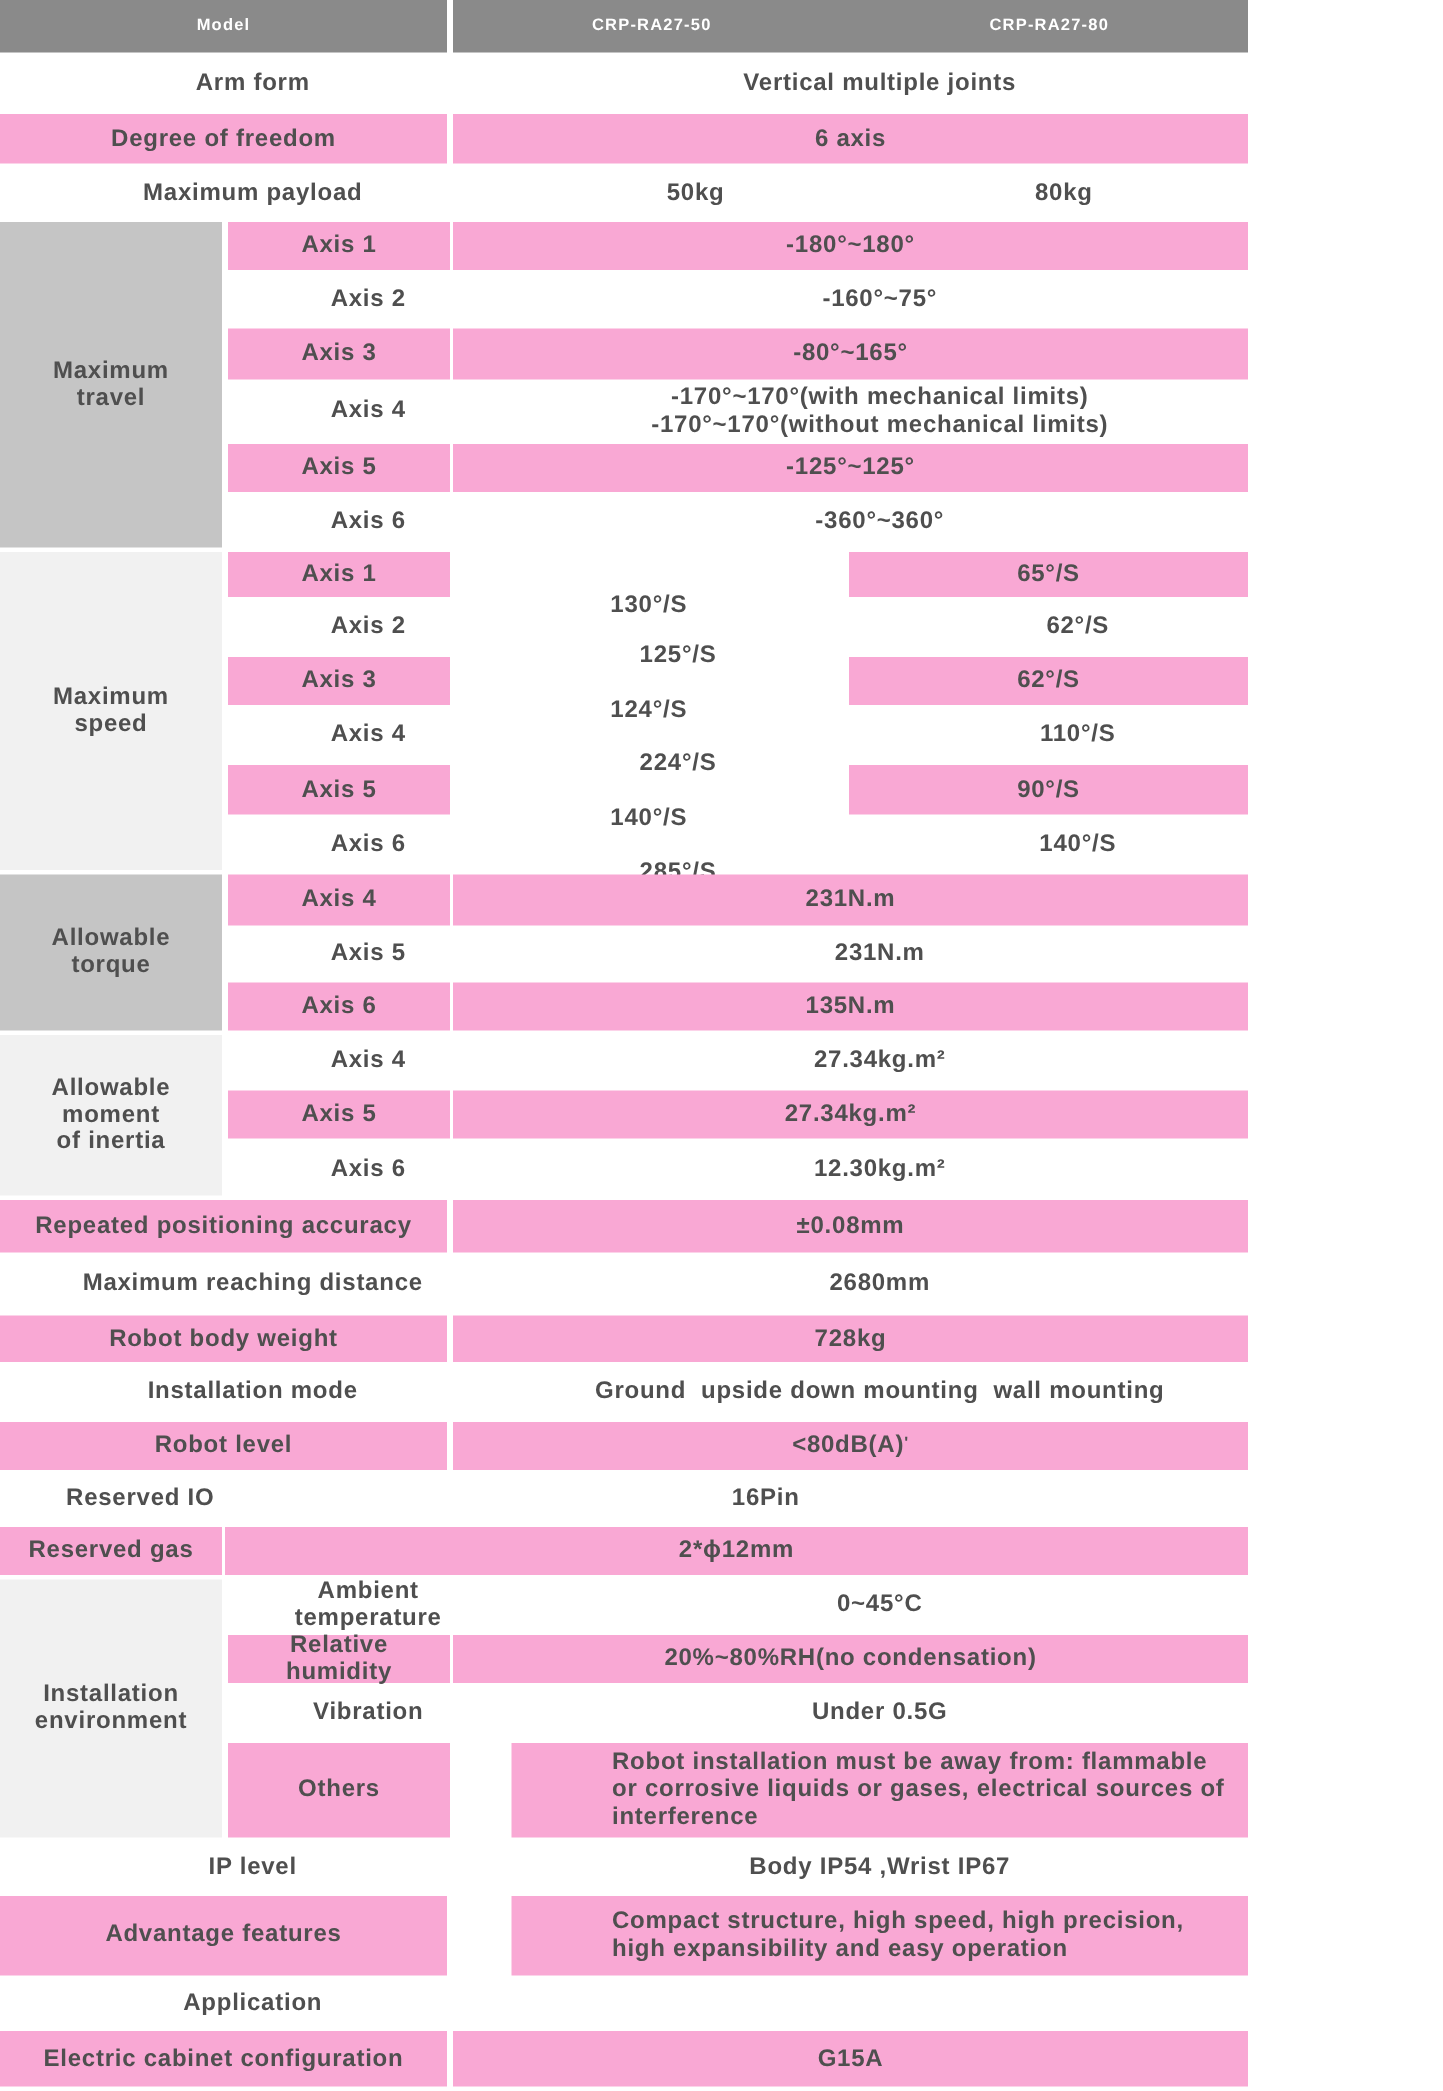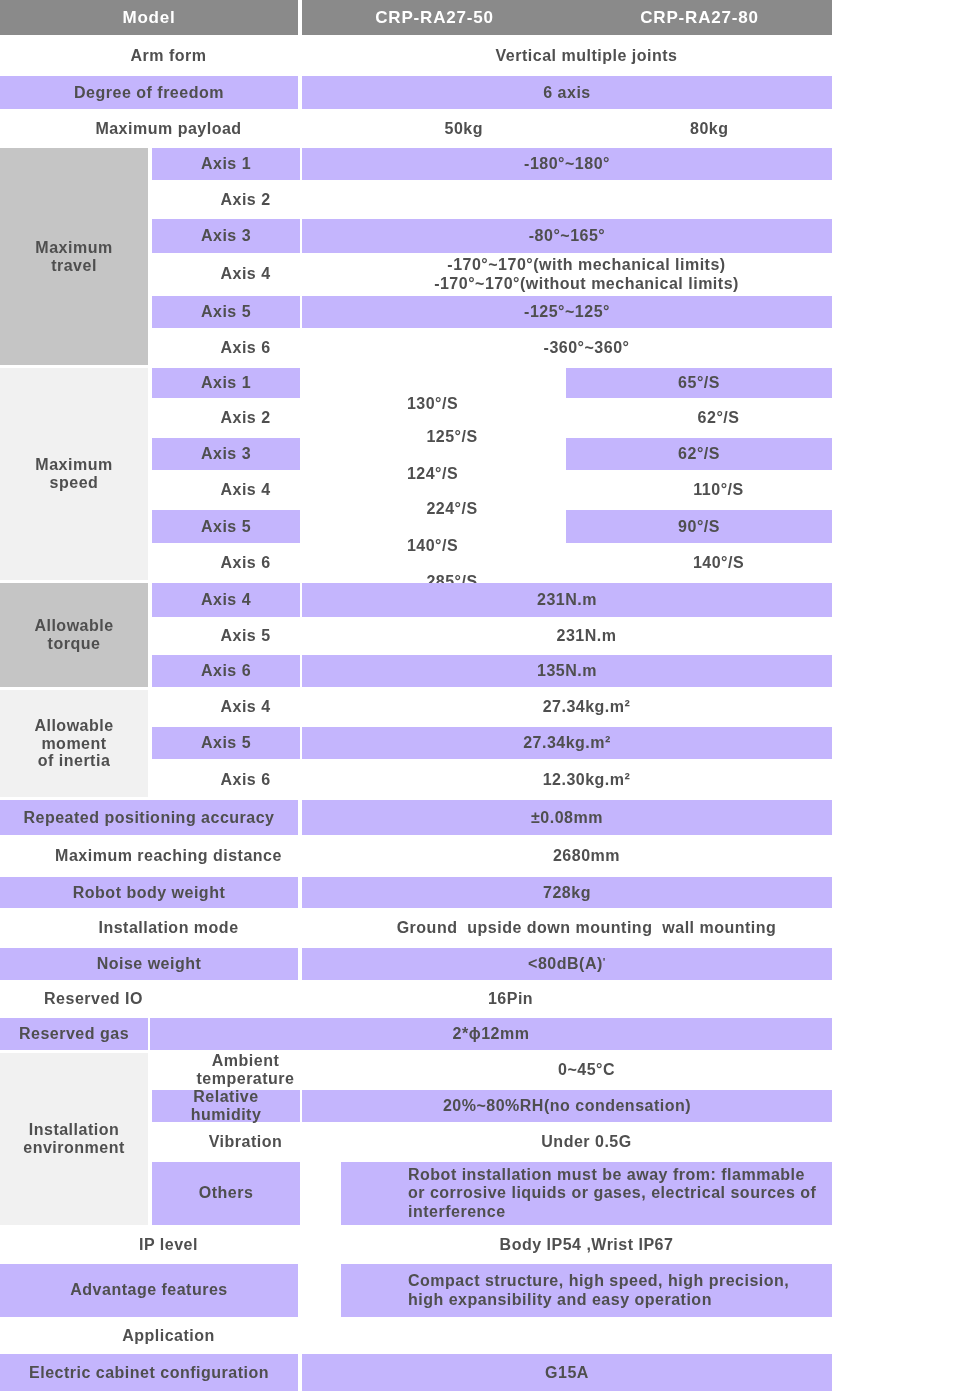--- a/index.html
+++ b/index.html
@@ -20,22 +20,22 @@
   
   .lab-full{width:298px;margin-right:4px;}
   .group{width:148px;margin-right:4px;border-bottom:3px solid #ffffff;padding:0 14px;}
   .sub{width:148px;margin-right:2px;}
   .val{flex:1;}
   .v1{width:261px;margin-right:3px;margin-top:36px;}
   .v2{flex:1;}
   .half{flex:1;display:flex;align-items:center;justify-content:center;}
   
   .dark{background:#8a8a8a;}
-  .dark .t{color:#ffffff;font-size:17px;letter-spacing:0.8px;}
-  .gray{background:#c4b5fd;}
+  .dark .t{color:#ffffff;font-size:11px;letter-spacing:0.8px;}
+  .gray{background:#f9a8d4;}
   .ggray{background:#c5c5c5;}
   .glight{background:#f1f1f1;}
   .white{background:#ffffff;padding-left:39px;}
   .left{justify-content:flex-start;text-align:left;padding-left:67px;margin-left:39px;}
   sup.mark{font-size:11px;line-height:1;vertical-align:top;position:relative;top:2px;}
   .tight .t{line-height:1.15;}
 </style>
 </head>
 <body>
 
@@ -99,20 +99,23 @@
               <span class="t">Axis 1</span>
             </div>
           <div class="c val gray">
               <span class="t">-180°~180°</span>
             </div>
         </div>
         <div class="row" style="height:36px">
           <div class="c sub white">
               <span class="t">Axis 2</span>
             </div>
+          <div class="c val white">
+              <span class="t">-160°~75°</span>
+            </div>
         </div>
         <div class="row" style="height:37px">
           <div class="c sub gray">
               <span class="t">Axis 3</span>
             </div>
           <div class="c val gray">
               <span class="t">-80°~165°</span>
             </div>
         </div>
         <div class="row tight" style="height:40px">
@@ -312,21 +315,21 @@
     <div class="row" style="height:37px">
       <div class="c lab-full white">
           <span class="t">Installation mode</span>
         </div>
       <div class="c val white">
           <span class="t">Ground  upside down mounting  wall mounting</span>
         </div>
     </div>
     <div class="row" style="height:35px">
       <div class="c lab-full gray">
-          <span class="t">Noise weight</span>
+          <span class="t">Robot level</span>
         </div>
       <div class="c val gray">
           <span class="t"><span>&lt;80dB(A)</span><sup class="mark">'</sup></span>
         </div>
     </div>
 
     <div class="section">
       <div class="rows">
         <div class="row" style="height:35px">
           <div class="c sub white">

